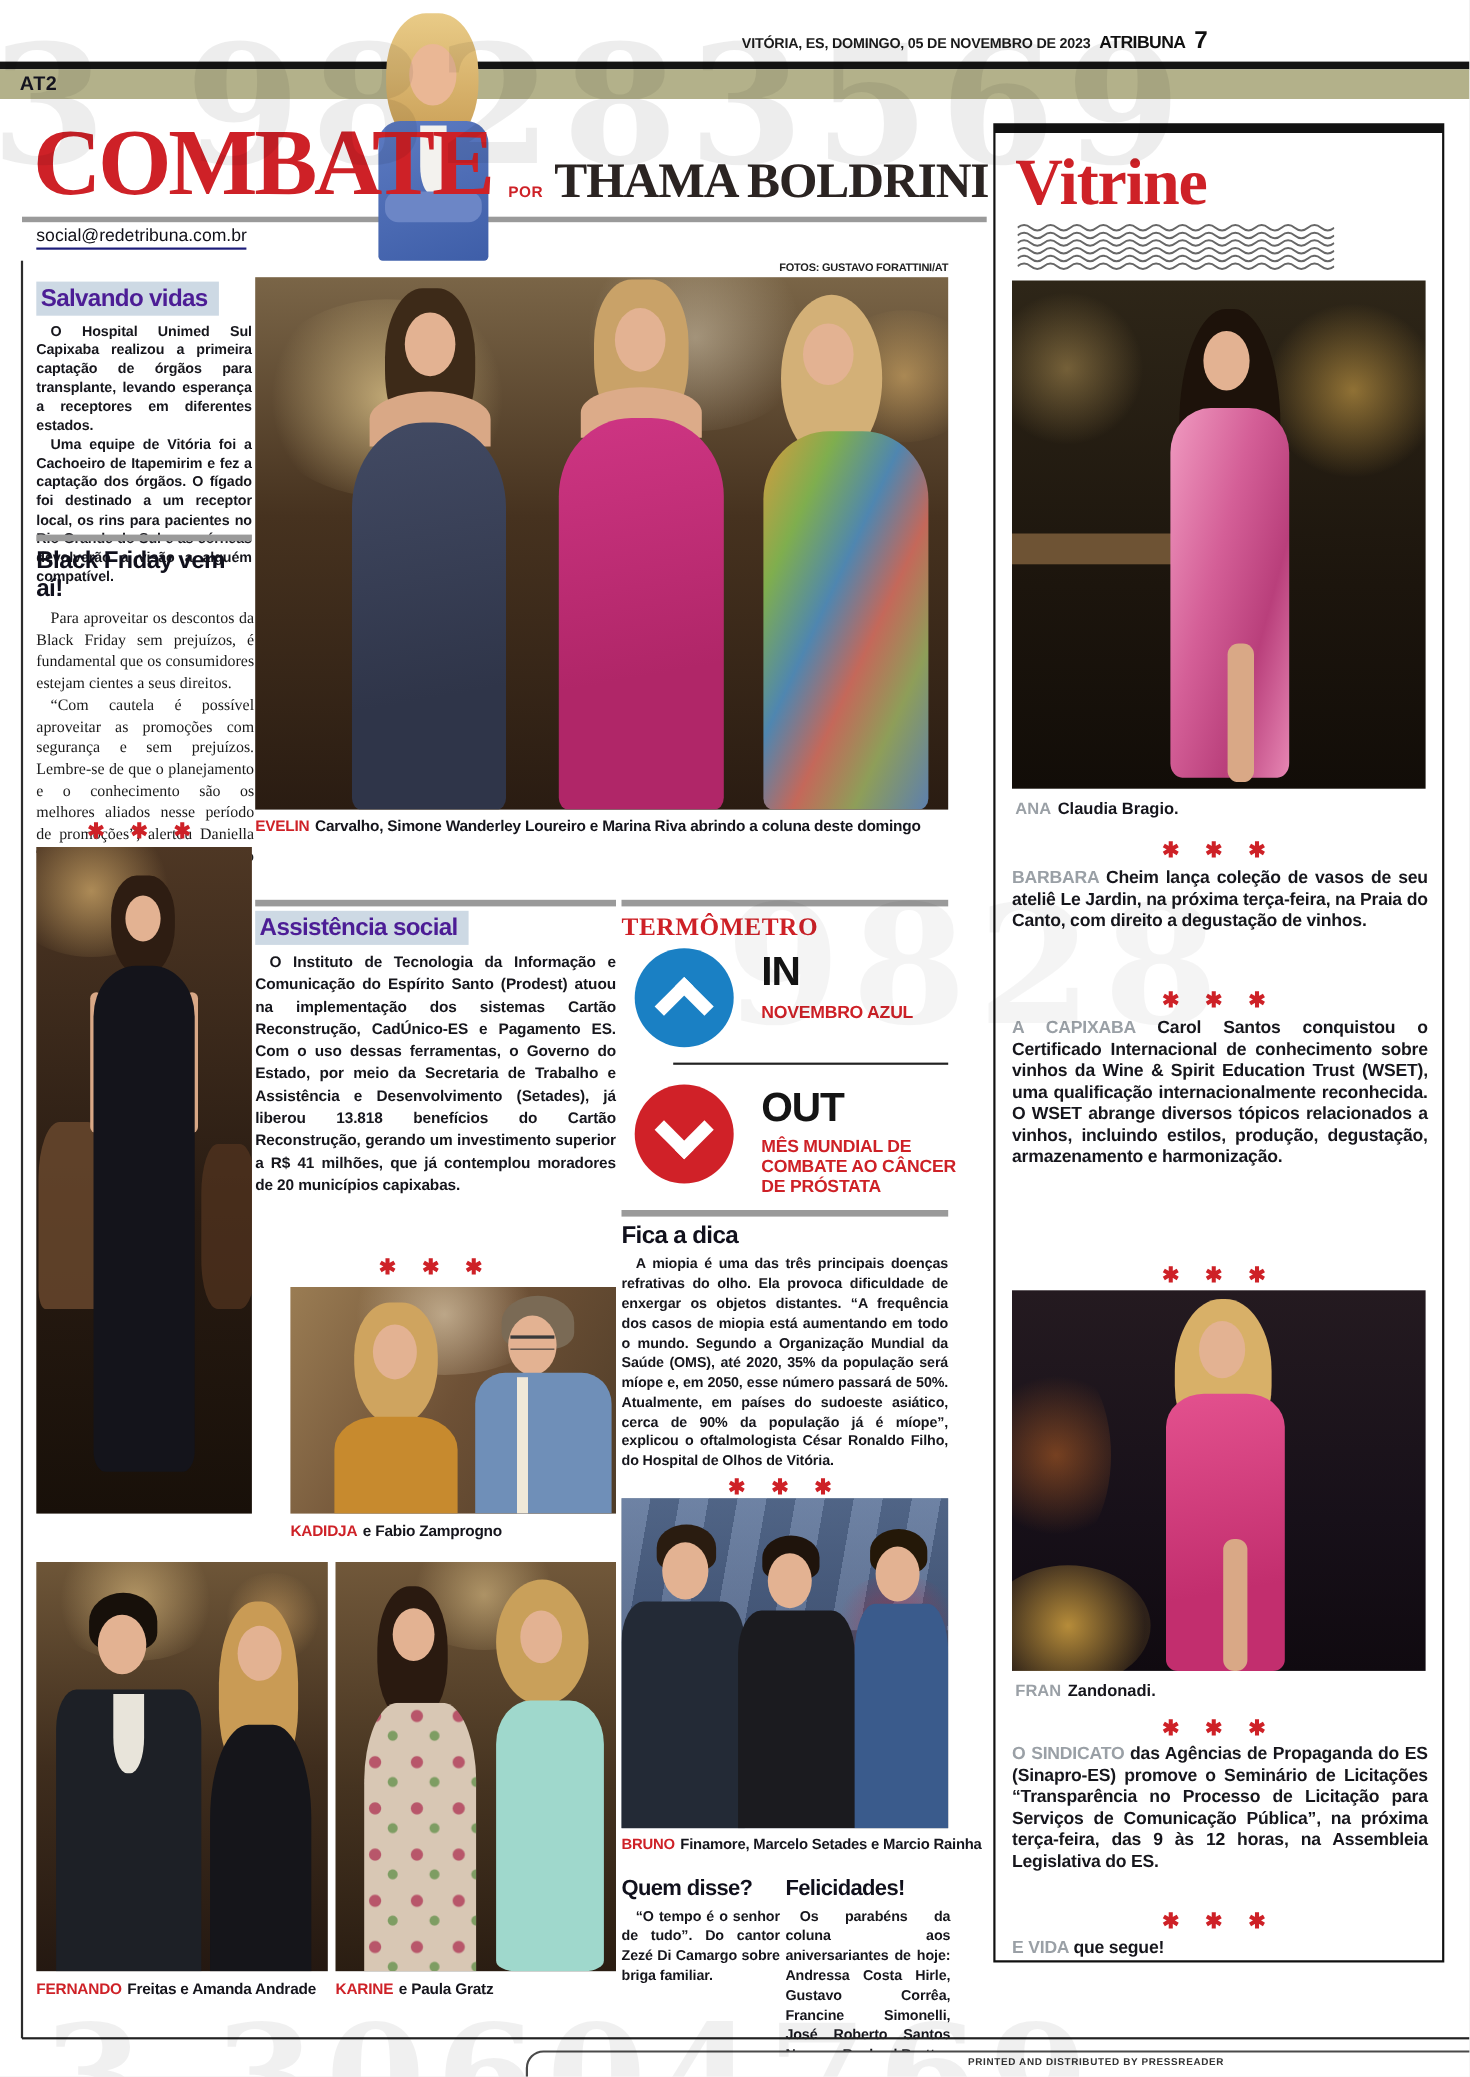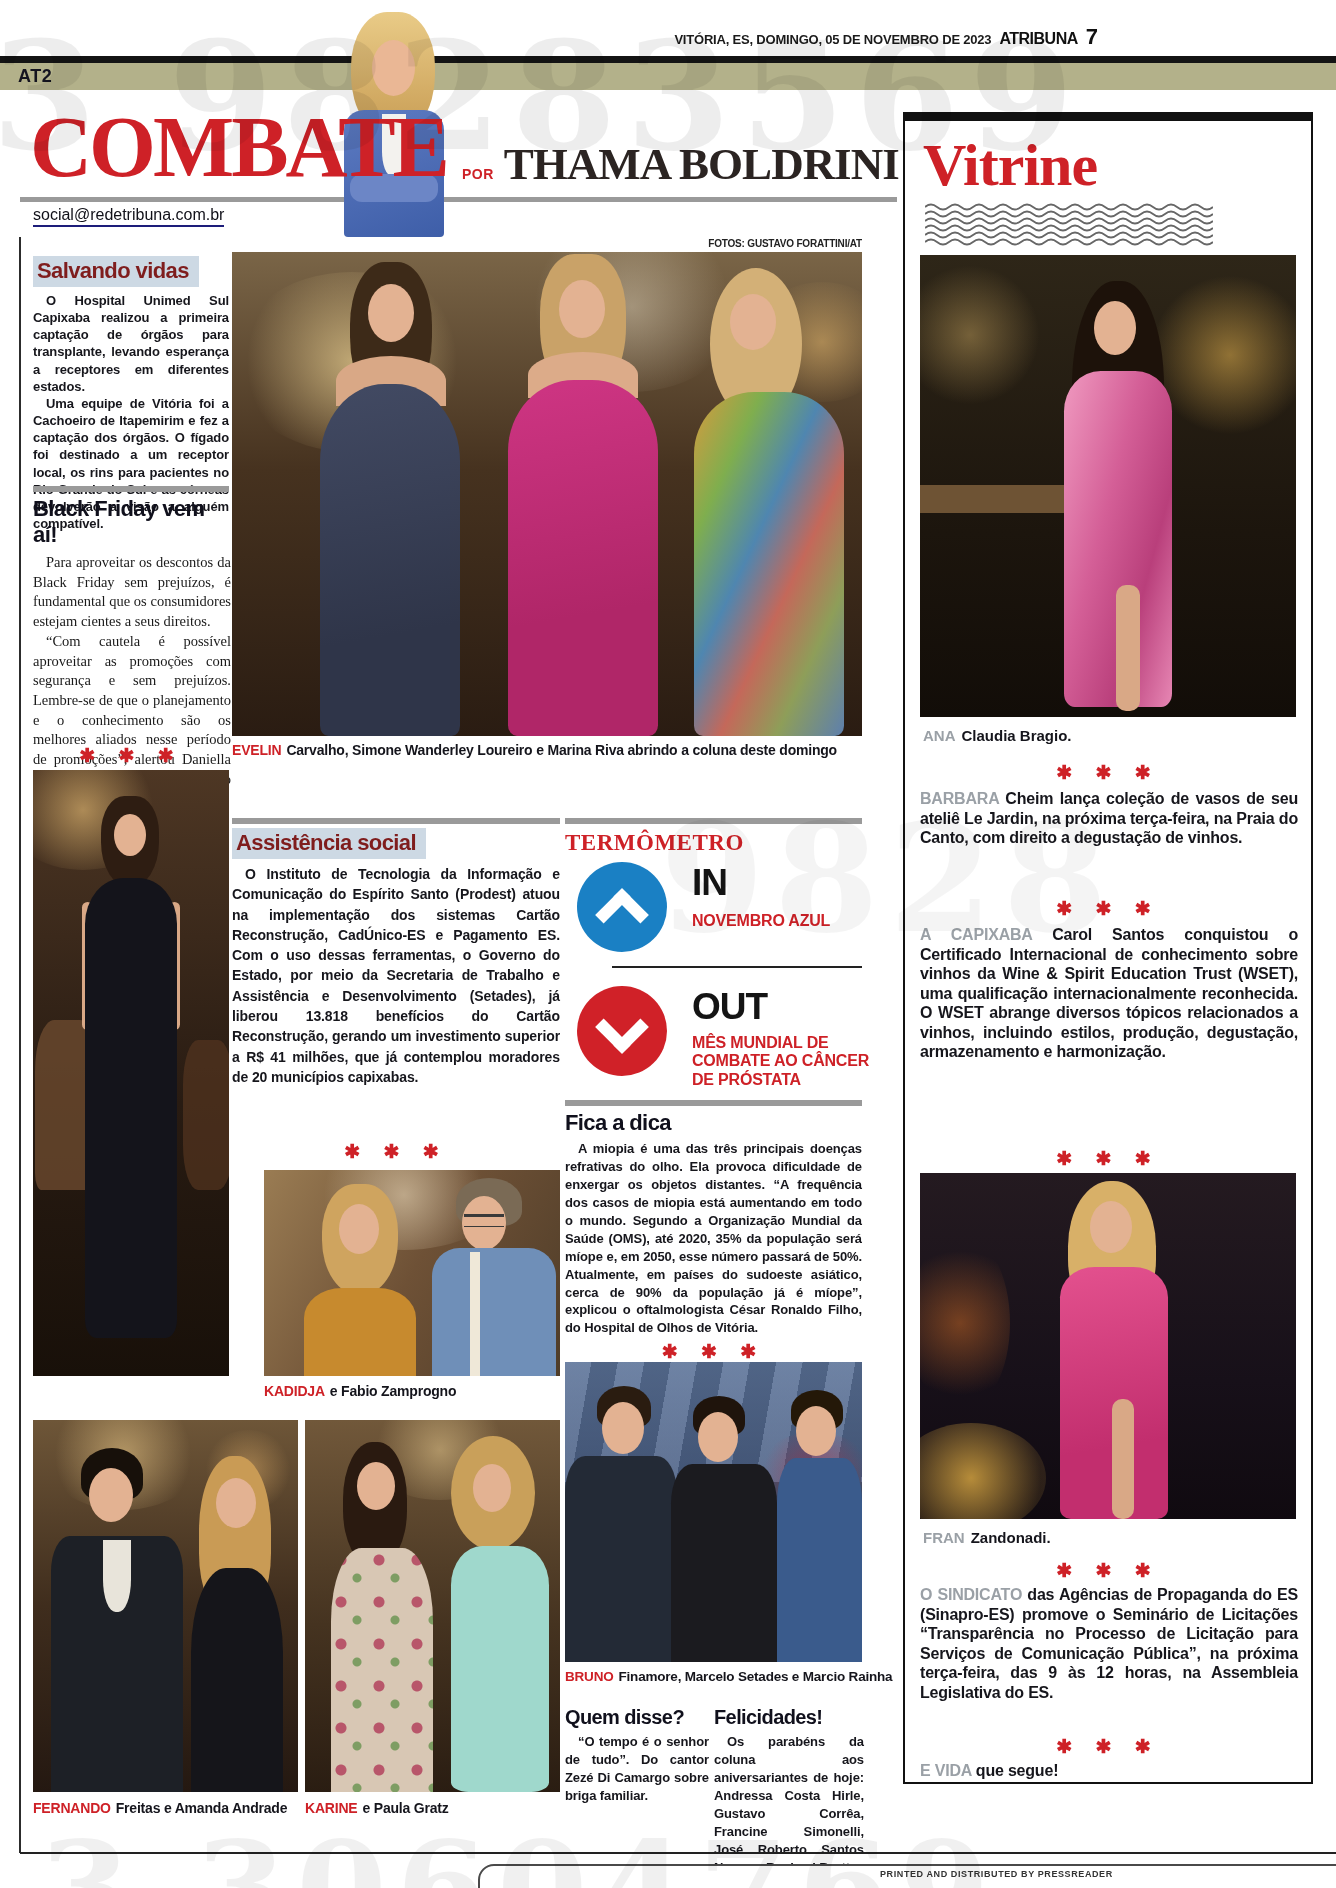--- a/index.html
+++ b/index.html
@@ -20,21 +20,21 @@
       font-weight:bold;font-size:86px;line-height:1;color:#ce2127;letter-spacing:-3px;}
   .byline{position:absolute;left:462px;top:138px;z-index:4;display:flex;align-items:baseline;gap:10px;}
   .byline .por{font-size:14px;font-weight:bold;color:#ce2127;letter-spacing:.5px;}
   .byline .name{font-family:"Liberation Serif",serif;font-weight:bold;font-size:45px;color:#2b2422;letter-spacing:-1px;}
   .rule-gray{position:absolute;left:20px;top:197px;width:877px;height:5px;background:#9a9a9a;z-index:1;}
   .email{position:absolute;left:33px;top:206px;font-size:16px;color:#101018;text-decoration:none;
       border-bottom:2px solid #1d1d7a;padding-bottom:1px;z-index:4;}
   .leftedge{position:absolute;left:19px;top:237px;width:2px;height:1616px;background:#2c2c2c;}
   
   .h-high{display:inline-block;background:#cdd9e4;padding:2px 10px 3px 4px;font-weight:bold;
-      font-size:22px;letter-spacing:-.6px;color:#7f1d1d;}
+      font-size:22px;letter-spacing:-.6px;color:#4c1d95;}
   .h-plain{font-weight:bold;font-size:22px;letter-spacing:-.6px;color:#10101c;}
   .bodysans p{margin:0;font-weight:bold;font-size:13px;line-height:1.32;letter-spacing:-.1px;
       text-align:justify;color:#16161c;}
   .bodysans p{text-indent:13px;}
   .bodyserif p{margin:0;font-family:"Liberation Serif",serif;font-size:14.5px;line-height:1.36;
       text-align:justify;color:#1a1a1a;text-indent:13px;}
   .stars{color:#ce2127;font-weight:bold;font-size:19px;letter-spacing:9px;text-align:center;}
   .divbar{position:absolute;height:6px;background:#9a9a9a;}
   .caption{font-weight:bold;font-size:14px;letter-spacing:-.2px;color:#15151c;white-space:nowrap;}
   .caption .lead-red{color:#ce2127;margin-right:5px;}

